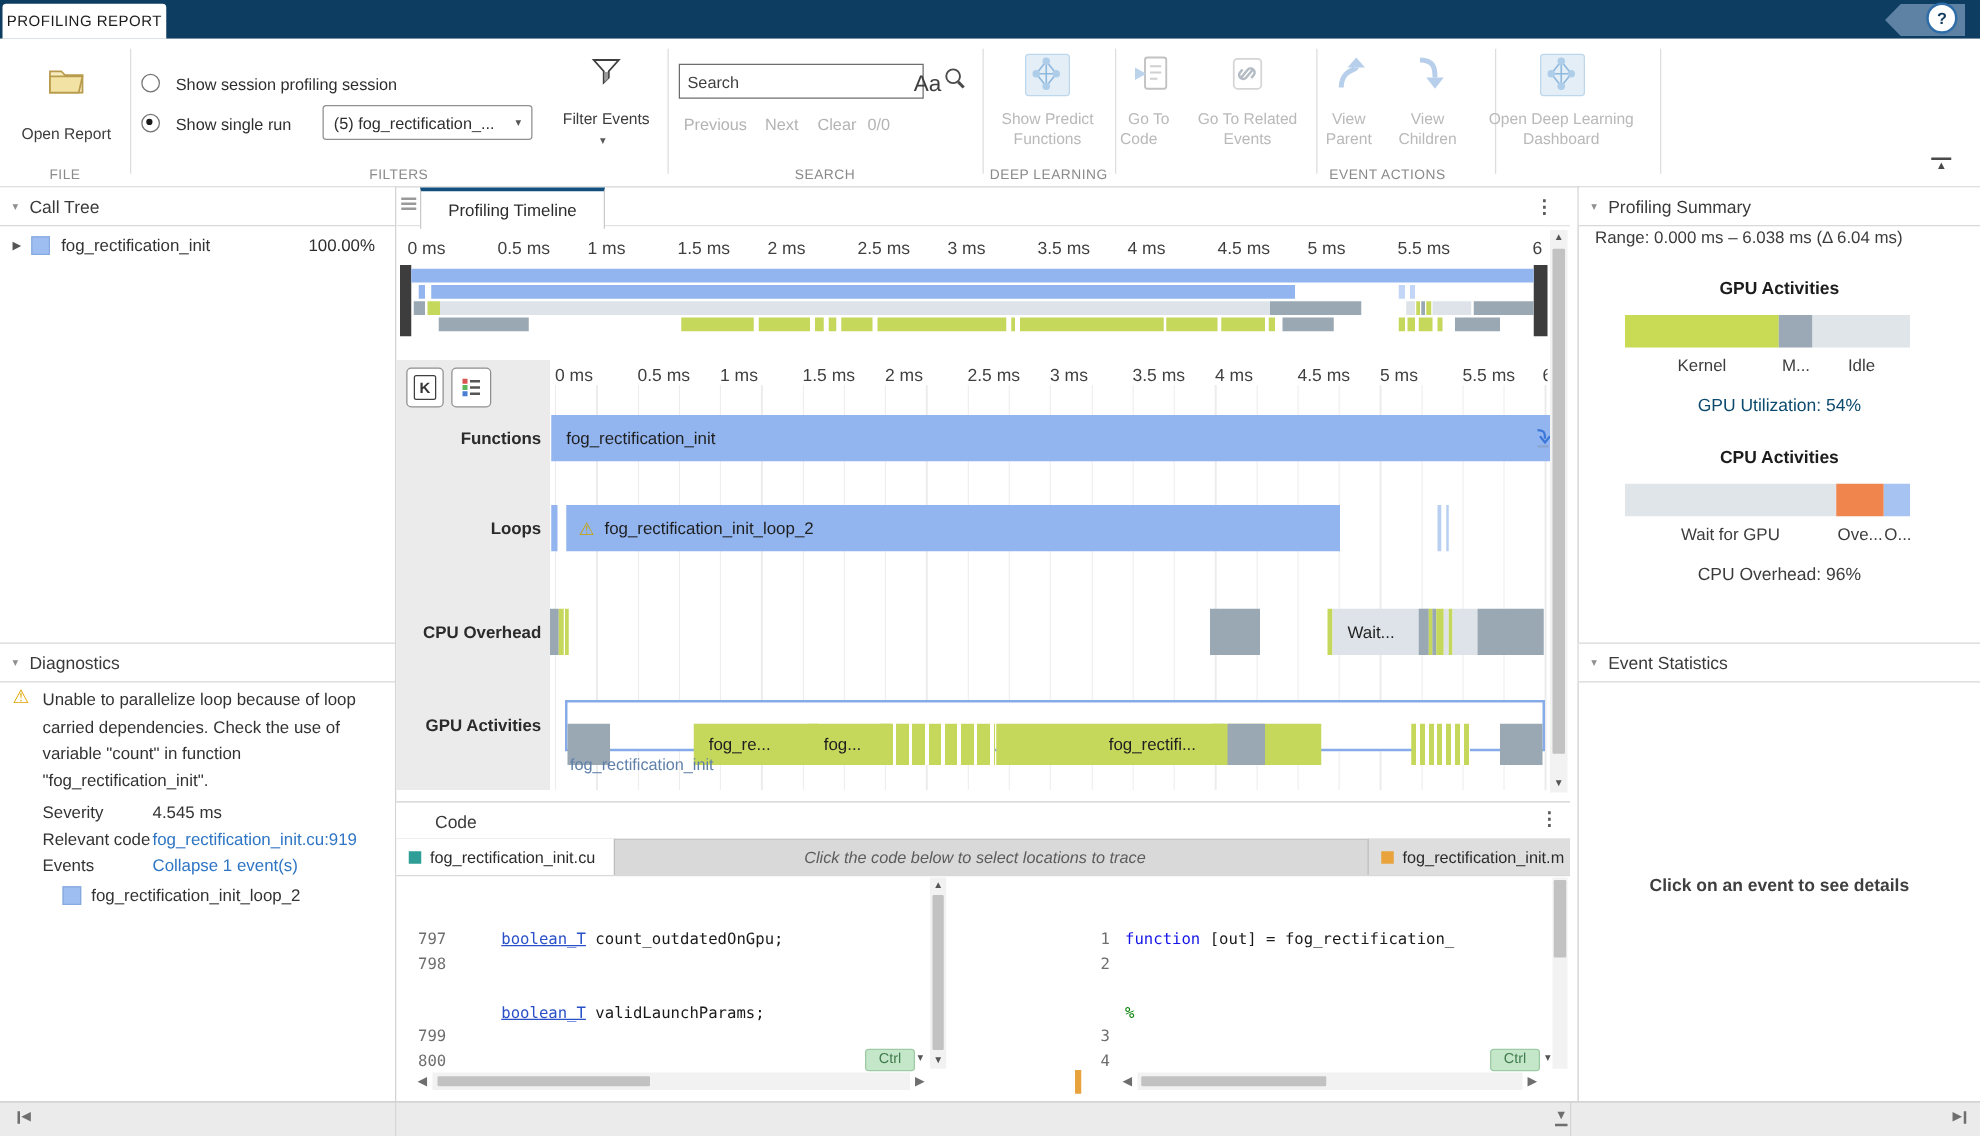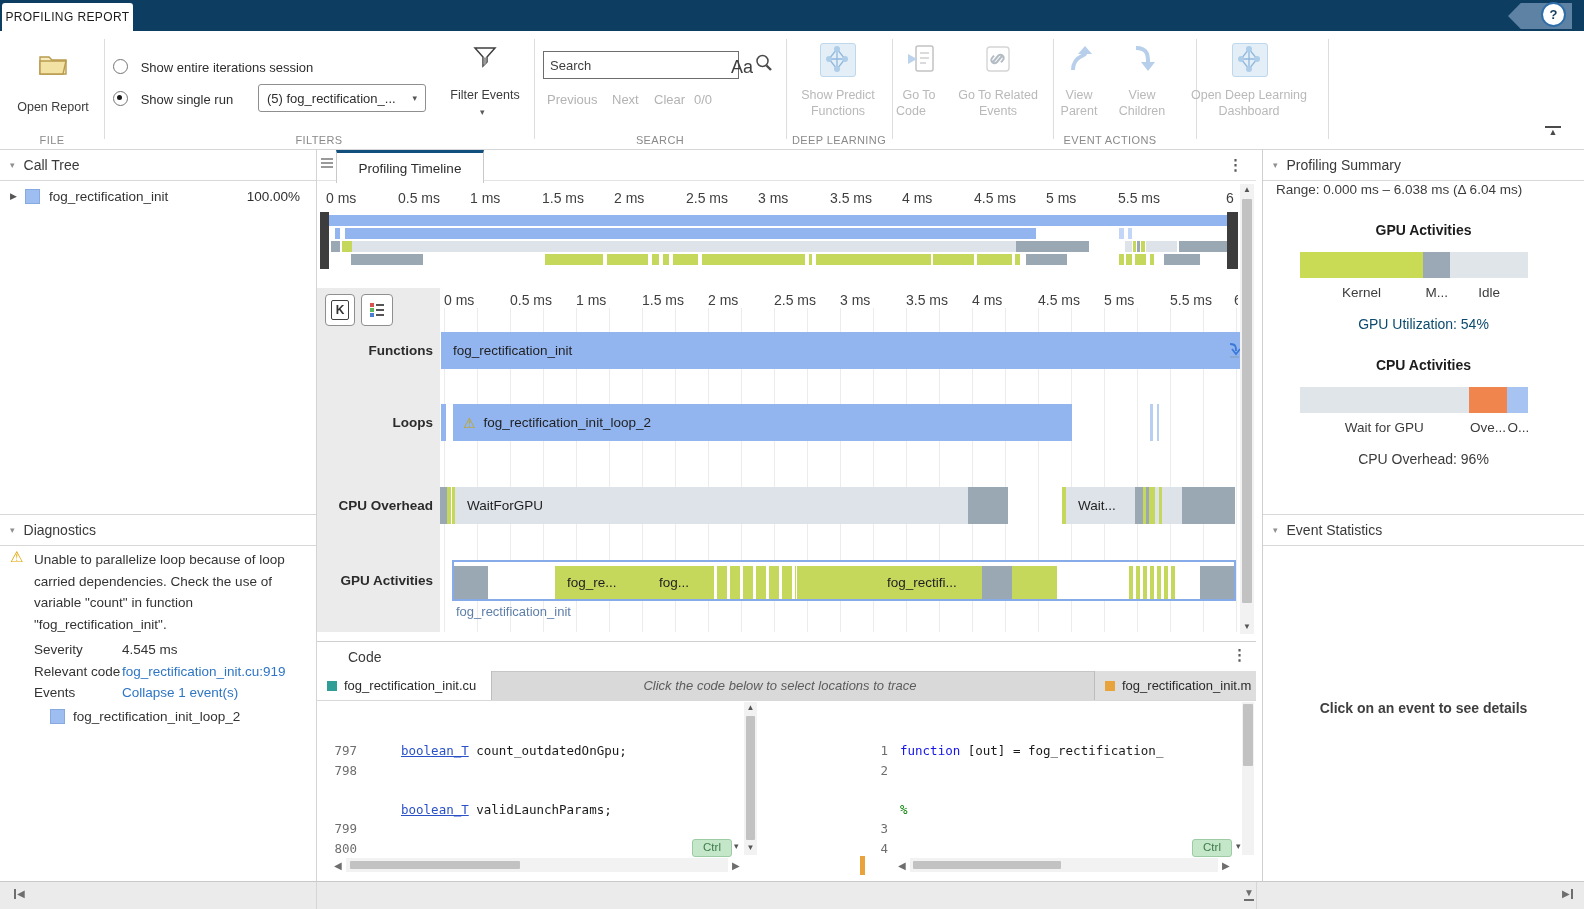--- a/index.html
+++ b/index.html
@@ -80,21 +80,21 @@
         <path d="M2 6 h9 l3 3 h14 v14 h-26 z" fill="#f7ecc0" stroke="#b99b4e" stroke-width="1.4"></path>
         <path d="M2 10 h26 l-3 13 h-23 z" fill="#f2e3a4" stroke="#b99b4e" stroke-width="1.4"></path>
       </svg>
       <div class="ab rlabel" style="left:0;top:54px;width:90px">Open Report</div>
     </div>
     <div class="ab seclabel" style="left:0;width:104px">FILE</div>
     <div class="ab vdiv" style="left:104px"></div>
 
     <div class="ab" style="left:113px;top:28px;font-size:13px;color:#2e2e2e">
       <span class="radio"></span>
-      <span style="margin-left:9px">Show entire iterations session</span>
+      <span style="margin-left:9px">Show session profiling session</span>
     </div>
     <div class="ab" style="left:113px;top:60px;font-size:13px;color:#2e2e2e">
       <span class="radio sel"></span>
       <span style="margin-left:9px">Show single run</span>
     </div>
     <div class="ab dropdown" style="left:258px;top:53px;width:150px;height:26px">
       <span style="overflow:hidden;white-space:nowrap;flex:1">(5) fog_rectification_...</span>
       <span style="color:#555;font-size:9px;margin-left:6px">▾</span>
     </div>
     <div class="ab" style="left:440px;top:8px;width:90px;height:110px">
@@ -369,40 +369,37 @@
     <span style="color:#c8a200;font-size:14px;margin-right:8px">⚠</span>
     <span>fog_rectification_init_loop_2</span>
   </div>
   <div class="ab" style="left:1150px;top:404px;width:3px;height:37px;background:#b9cff2"></div>
   <div class="ab" style="left:1157px;top:404px;width:2px;height:37px;background:#b9cff2"></div>
 
   <div class="ab trklabel" style="left:317px;top:487px;width:116px;height:37px">CPU Overhead</div>
   <div class="ab" style="left:440px;top:487px;width:7px;height:37px;background:#9aa8b4"></div>
   <div class="ab" style="left:447px;top:487px;width:4px;height:37px;background:#c6d85c"></div>
   <div class="ab" style="left:452px;top:487px;width:3px;height:37px;background:#c6d85c"></div>
-  <div class="ab bar" style="left:455px;top:487px;width:513px;height:37px;background:#dde3e8;padding-left:12px">
-    <span>WaitForGPU</span>
-  </div>
   <div class="ab" style="left:968px;top:487px;width:40px;height:37px;background:#9aa8b4"></div>
   <div class="ab" style="left:1062px;top:487px;width:4px;height:37px;background:#c6d85c"></div>
   <div class="ab bar" style="left:1066px;top:487px;width:69px;height:37px;background:#dde3e8;padding-left:12px">
     <span>Wait...</span>
   </div>
   <div class="ab" style="left:1135px;top:487px;width:8px;height:37px;background:#9aa8b4"></div>
   <div class="ab" style="left:1143px;top:487px;width:3px;height:37px;background:#c6d85c"></div>
   <div class="ab" style="left:1146px;top:487px;width:3px;height:37px;background:#9aa8b4"></div>
   <div class="ab" style="left:1149px;top:487px;width:6px;height:37px;background:#c6d85c"></div>
   <div class="ab" style="left:1155px;top:487px;width:4px;height:37px;background:#dde3e8"></div>
   <div class="ab" style="left:1159px;top:487px;width:3px;height:37px;background:#c6d85c"></div>
   <div class="ab" style="left:1162px;top:487px;width:20px;height:37px;background:#dde3e8"></div>
   <div class="ab" style="left:1182px;top:487px;width:53px;height:37px;background:#9aa8b4"></div>
 
   <div class="ab trklabel" style="left:317px;top:560px;width:116px;height:41px">GPU Activities</div>
   <div class="ab" style="left:452px;top:560px;width:780px;height:37px;border:2px solid #86abe8;background:#fff">
-    <div style="position:relative;width:100%;height:33px;margin-top:4px">
+    <div style="position:relative;width:100%;height:33px;margin-top:17px">
       <div class="seg c-g" style="left:0;width:34px"></div>
       <div class="seg c-k bar" style="left:101px;width:88px;padding-left:12px">
         <span>fog_re...</span>
       </div>
       <div class="seg c-k bar" style="left:193px;width:54px;padding-left:12px">
         <span>fog...</span>
       </div>
       <div class="seg" style="left:250px;width:92px;background:repeating-linear-gradient(90deg,#c6d85c 0 10px,#fff 10px 13px)"></div>
       <div class="seg c-k bar" style="left:343px;width:170px;padding-left:90px">
         <span>fog_rectifi...</span>

